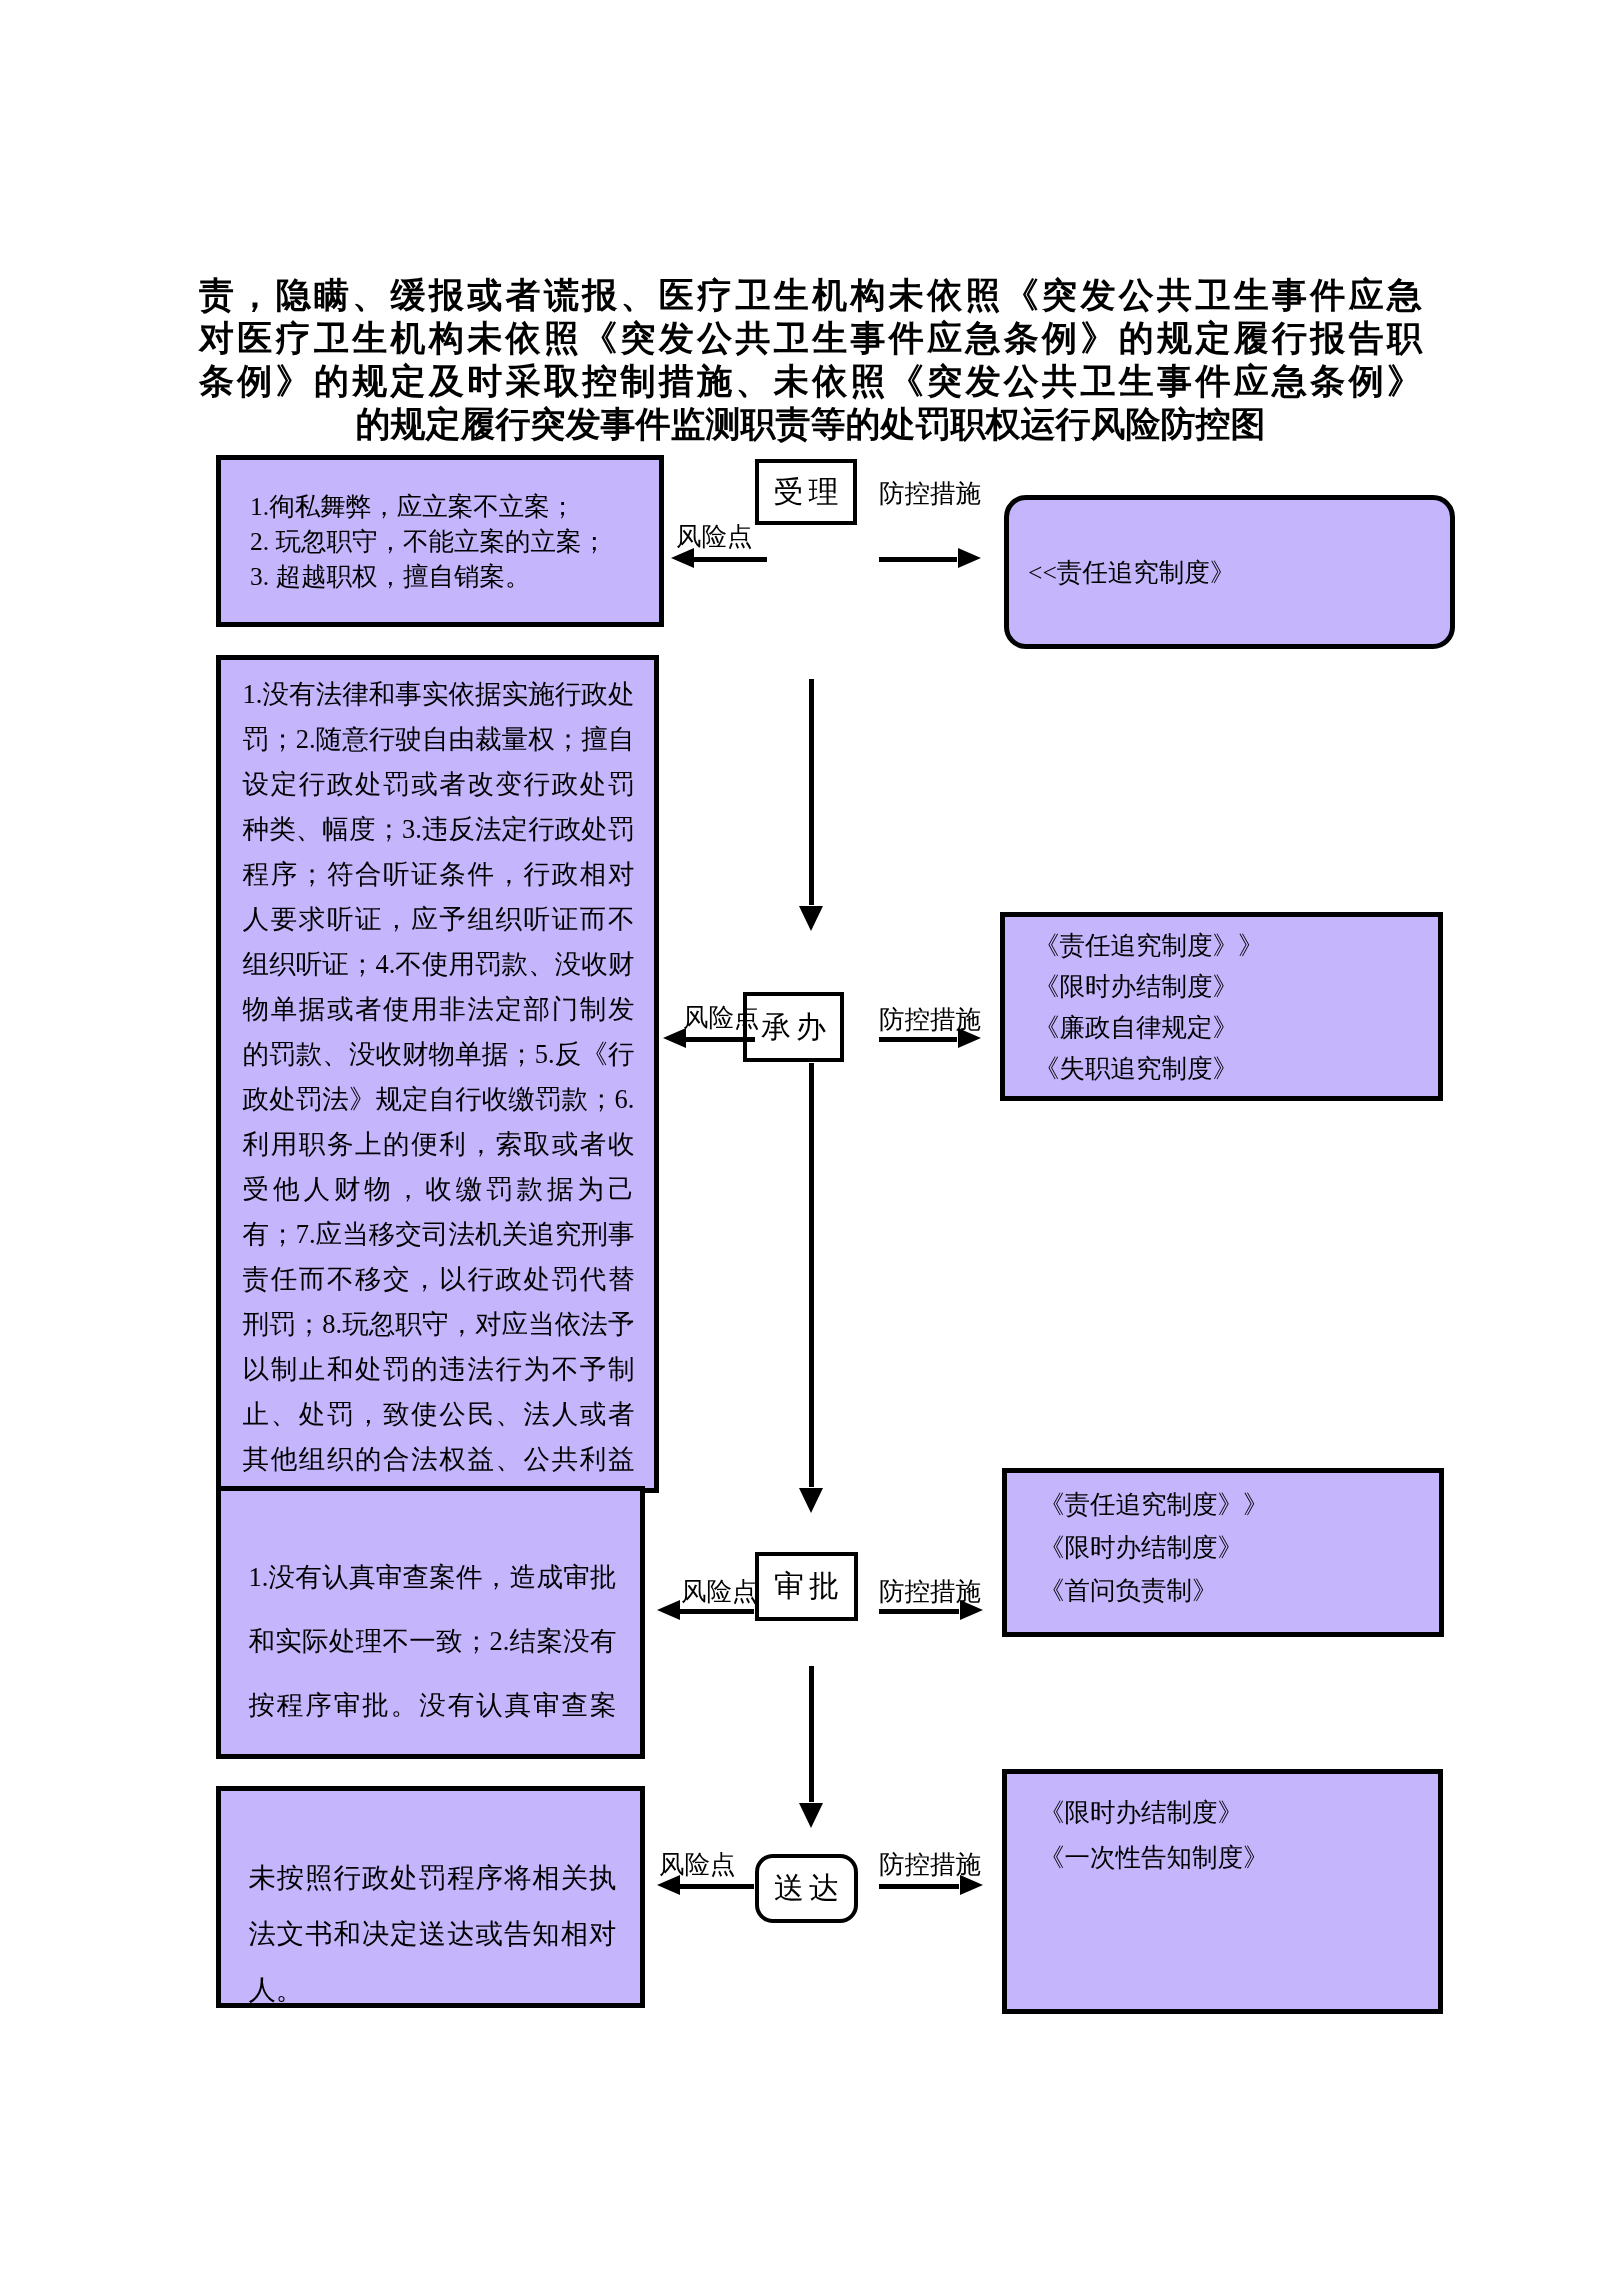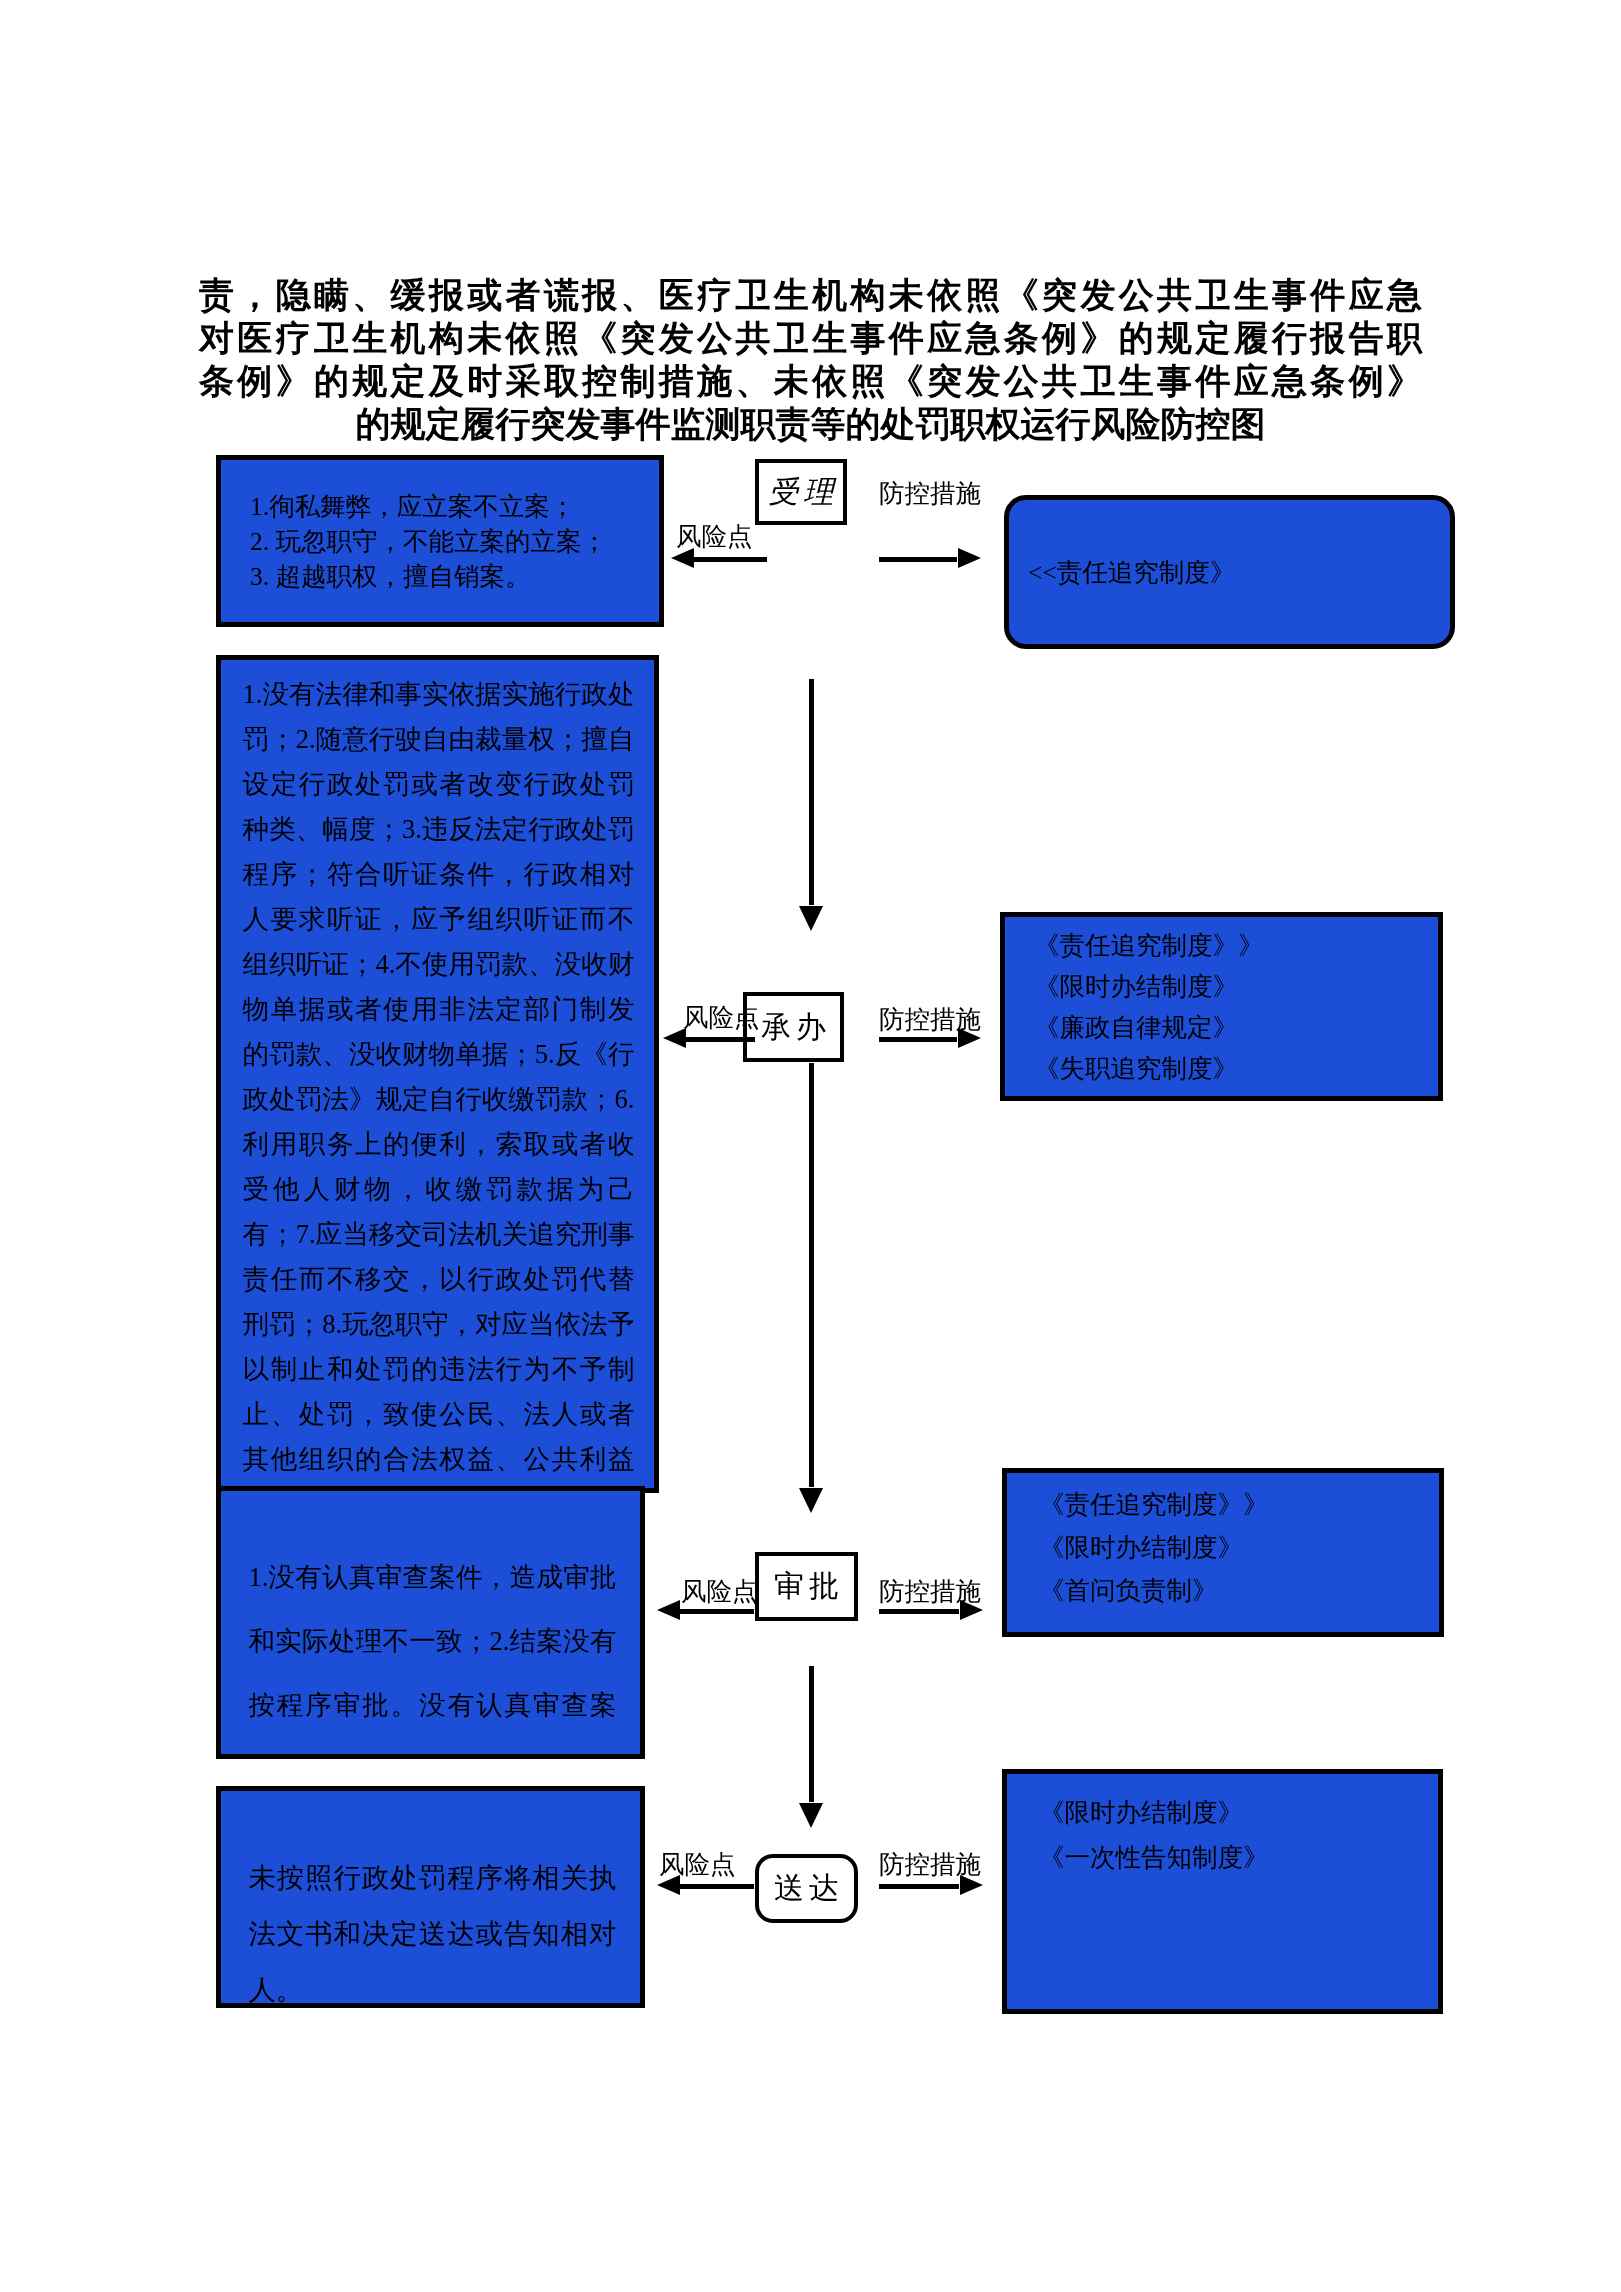--- a/index.html
+++ b/index.html
@@ -12,21 +12,21 @@
   .title {
     position:absolute; left:199px; top:274px; width:1223px;
     font-weight:bold; font-size:35px; line-height:43px;
   }
   .tl { white-space:nowrap; }
   .tl.just { text-align:justify; text-align-last:justify; }
   .tl.cent { text-align:center; white-space:normal; }
 
   .box {
     position:absolute; border:5.9px solid #000; box-sizing:border-box;
-    background:#1d4ed8; overflow:hidden;
+    background:#c4b5fd; overflow:hidden;
   }
   .stage {
     position:absolute; border:4.9px solid #000; box-sizing:border-box;
     display:flex; align-items:center; justify-content:center;
     font-size:30px; letter-spacing:4.9px; text-indent:4.9px; background:#fff;
   }
   .lbl { position:absolute; font-size:25.5px; white-space:nowrap; }
 
   .risk-list { display:flex; flex-direction:column; justify-content:center;
     height:100%; font-size:25.5px; line-height:35px; }
@@ -62,21 +62,21 @@
   </div>
 
   <div class="box" style="left:216px; top:455px; width:448px; height:172px; padding:0 15.7px 0 29px;">
     <div class="risk-list">
       <div>1.徇私舞弊，应立案不立案；</div>
       <div>2.  玩忽职守，不能立案的立案；</div>
       <div>3.  超越职权，擅自销案。</div>
     </div>
   </div>
 
-  <div class="stage" style="left:755px; top:459px; width:92px; height:66px;font-style:italic;">
+  <div class="stage" style="left:755px; top:459px; width:102px; height:66px;">
     <span>受理</span>
   </div>
 
   <div class="lbl" style="left:676px; top:519px;">风险点</div>
   <div class="arr" style="left:694px; top:557px; width:73px;">
       <span class="head-l"></span>
     </div>
 
   <div class="lbl" style="left:879px; top:476px;">防控措施</div>
   <div class="arr" style="left:879px; top:557px; width:78px;">

